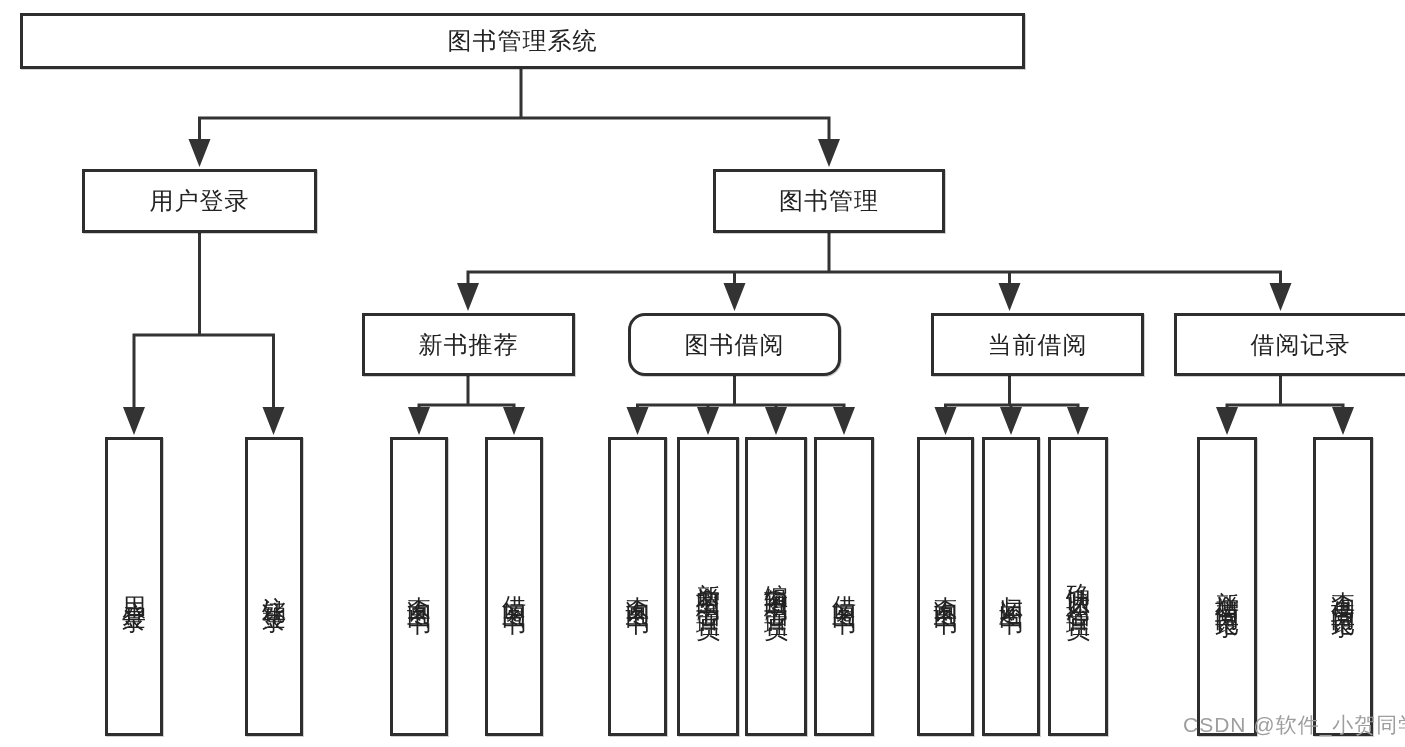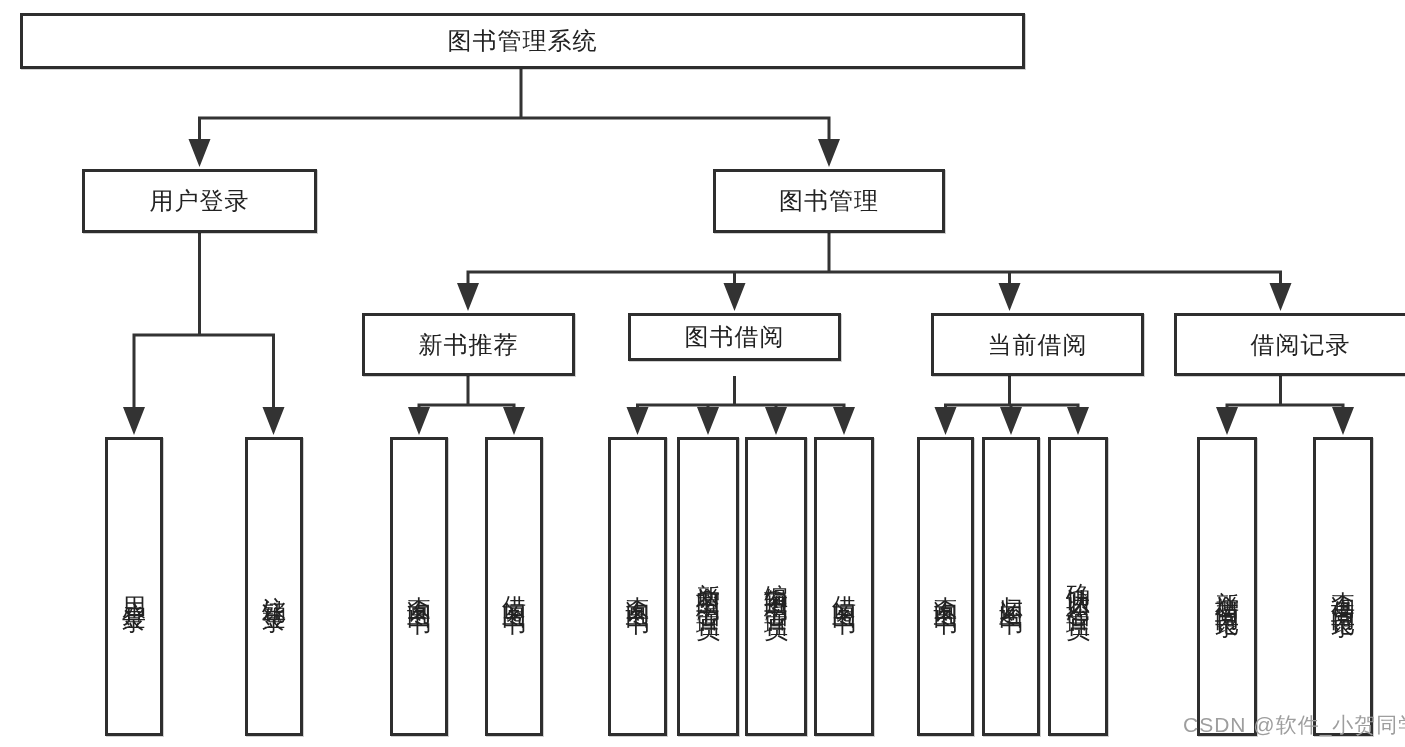--- a/index.html
+++ b/index.html
@@ -118,21 +118,21 @@
   <div class="node" style="left:82px; top:169px; width:235px; height:64px;">
     <span>用户登录</span>
   </div>
   <div class="node" style="left:713px; top:169px; width:232px; height:64px;">
     <span>图书管理</span>
   </div>
 
   <div class="node" style="left:362px; top:313px; width:213px; height:63px;">
     <span>新书推荐</span>
   </div>
-  <div class="node" style="left:628px; top:313px; width:213px; height:48px;">
+  <div class="node" style="left:628px; top:313px; width:213px; height:63px;border-radius:17px;">
     <span>图书借阅</span>
   </div>
   <div class="node" style="left:903px; top:313px; width:213px; height:63px;margin-left:28px;">
     <span>当前借阅</span>
   </div>
   <div class="node" style="left:1174px; top:313px; width:253px; height:63px;">
     <span>借阅记录</span>
   </div>
 
   <div class="node v" style="left:105px; top:437px; width:58px; height:299px;">

